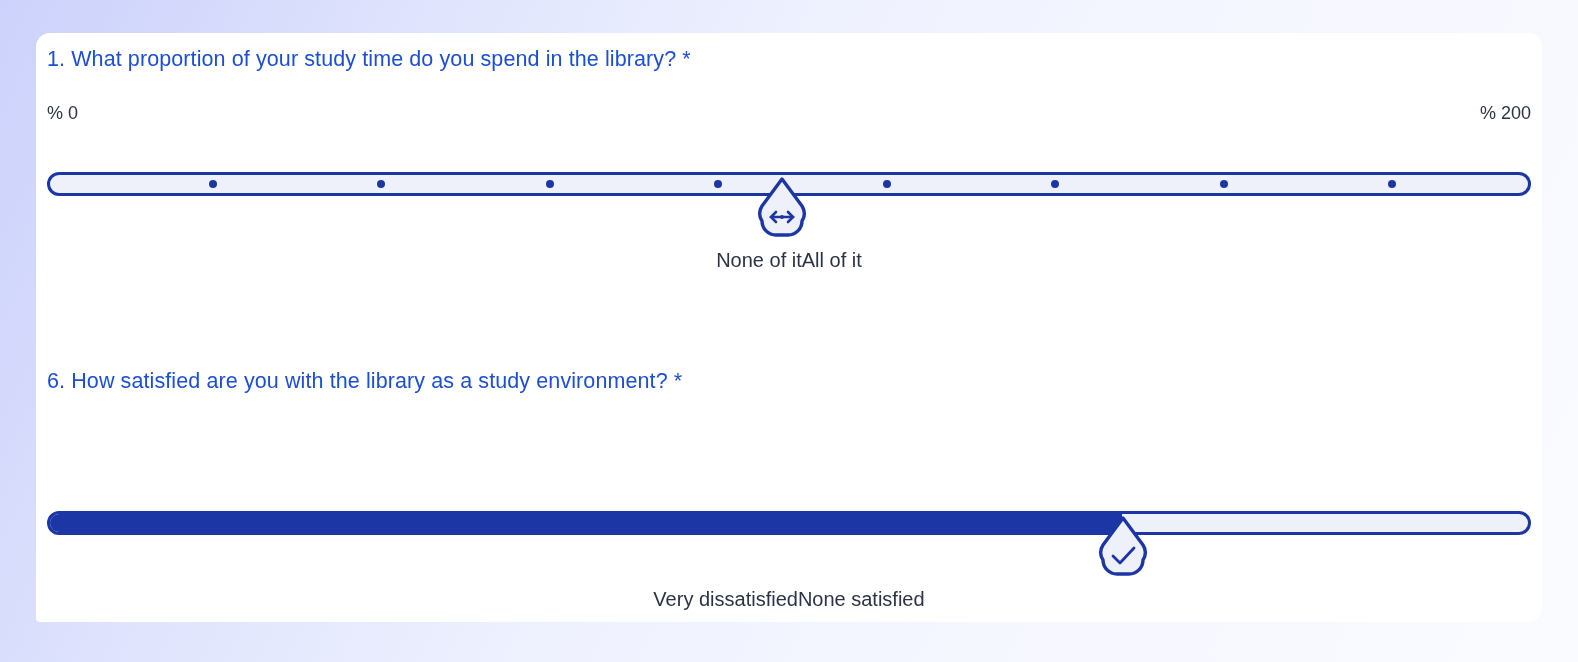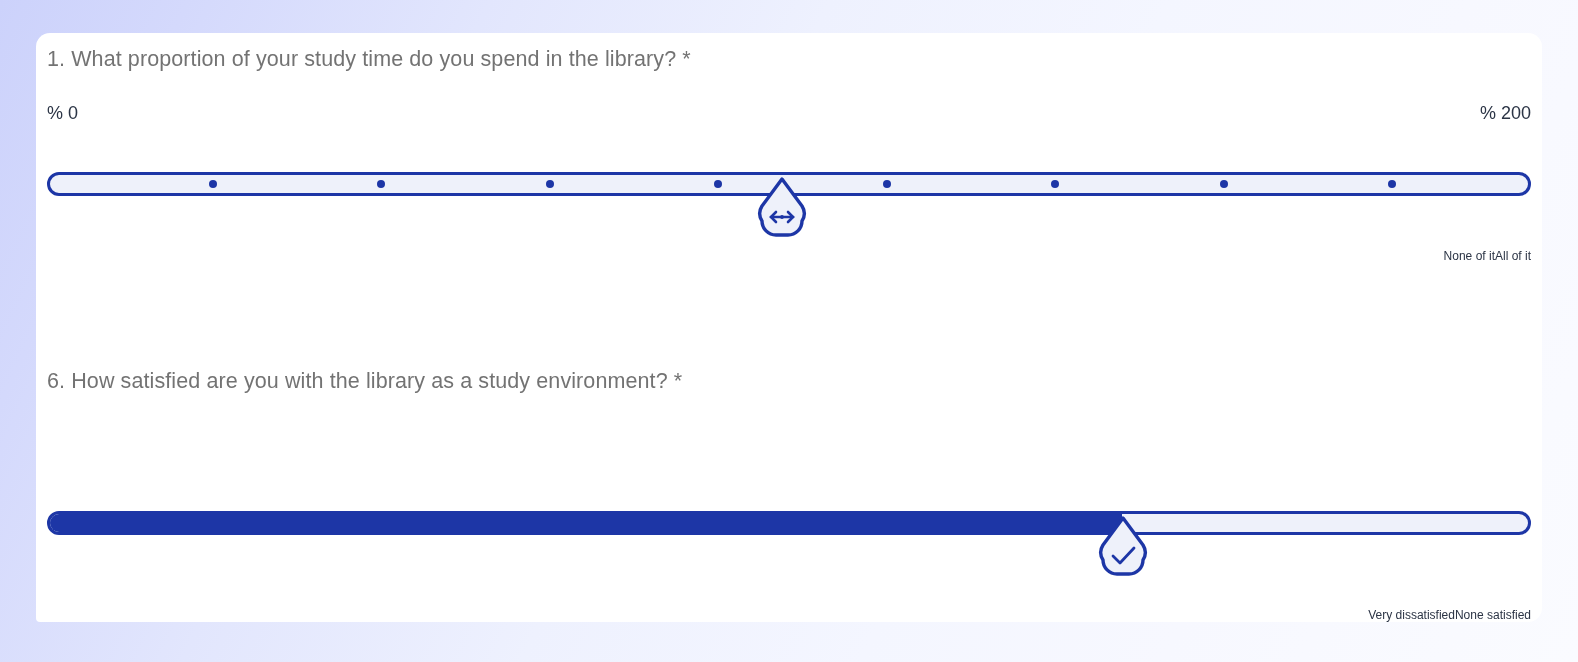--- a/index.html
+++ b/index.html
@@ -44,21 +44,21 @@
   }
 
   .q1 { top: 0; }
   .q2 { top: 322px; }
 
   .q-title {
     position: absolute;
     left: 11px;
     top: 14px;
     font-size: 21.5px;
-    color: #737373;
+    color: #1d4ed8;
     letter-spacing: 0.1px;
     white-space: nowrap;
   }
 
   
   .scale-row {
     position: absolute;
     left: 11px;
     right: 11px;
     top: 70px;
@@ -127,25 +127,25 @@
   }
   .handle svg { display: block; width: 52px; height: 62px; }
 
   
   .anchor-row {
     position: absolute;
     left: 11px;
     right: 11px;
     top: 216px;
     display: flex;
-    justify-content: flex-end;
-    font-size: 12px;
+    justify-content: center;
+    font-size: 20px;
     color: #2b3445;
   }
-  .q2 .anchor-row { top: 233px; margin-top: 20px; }
+  .q2 .anchor-row { top: 233px; }
 </style>
 </head>
 <body>
 
 <div class="card">
 
   <div class="question q1">
 
     <div class="q-title">1. What proportion of your study time do you spend in the library? *</div>
 

